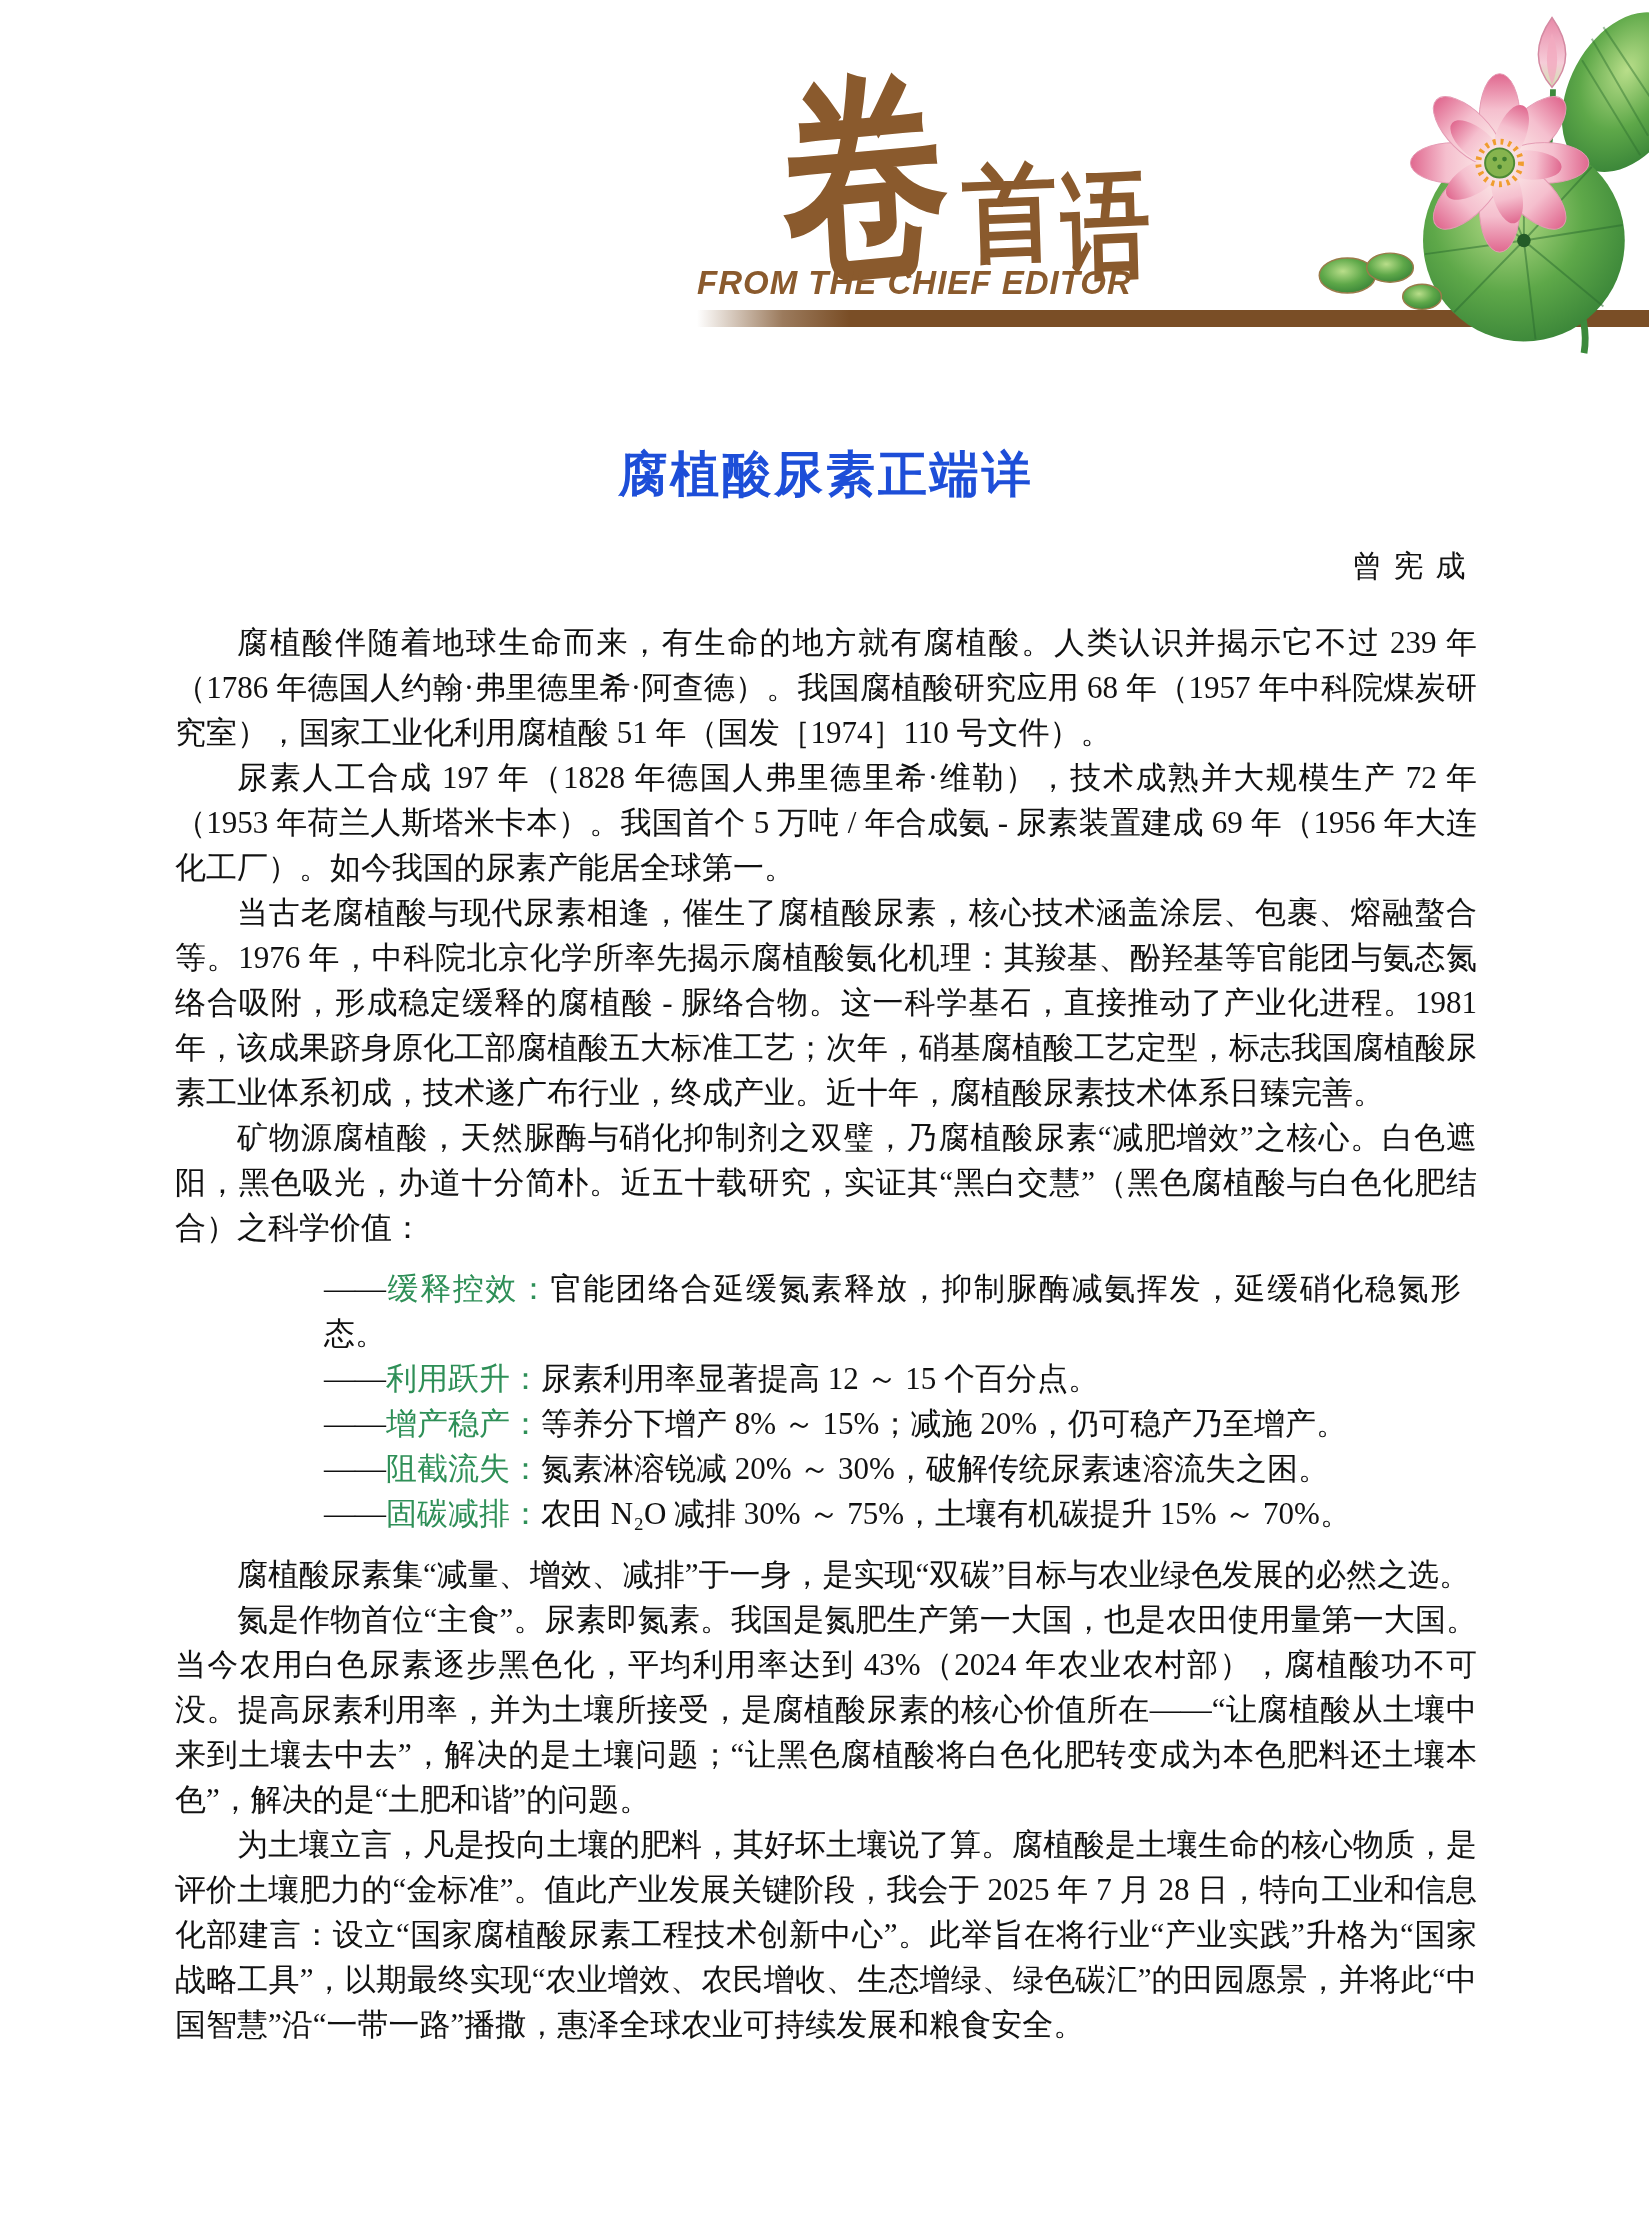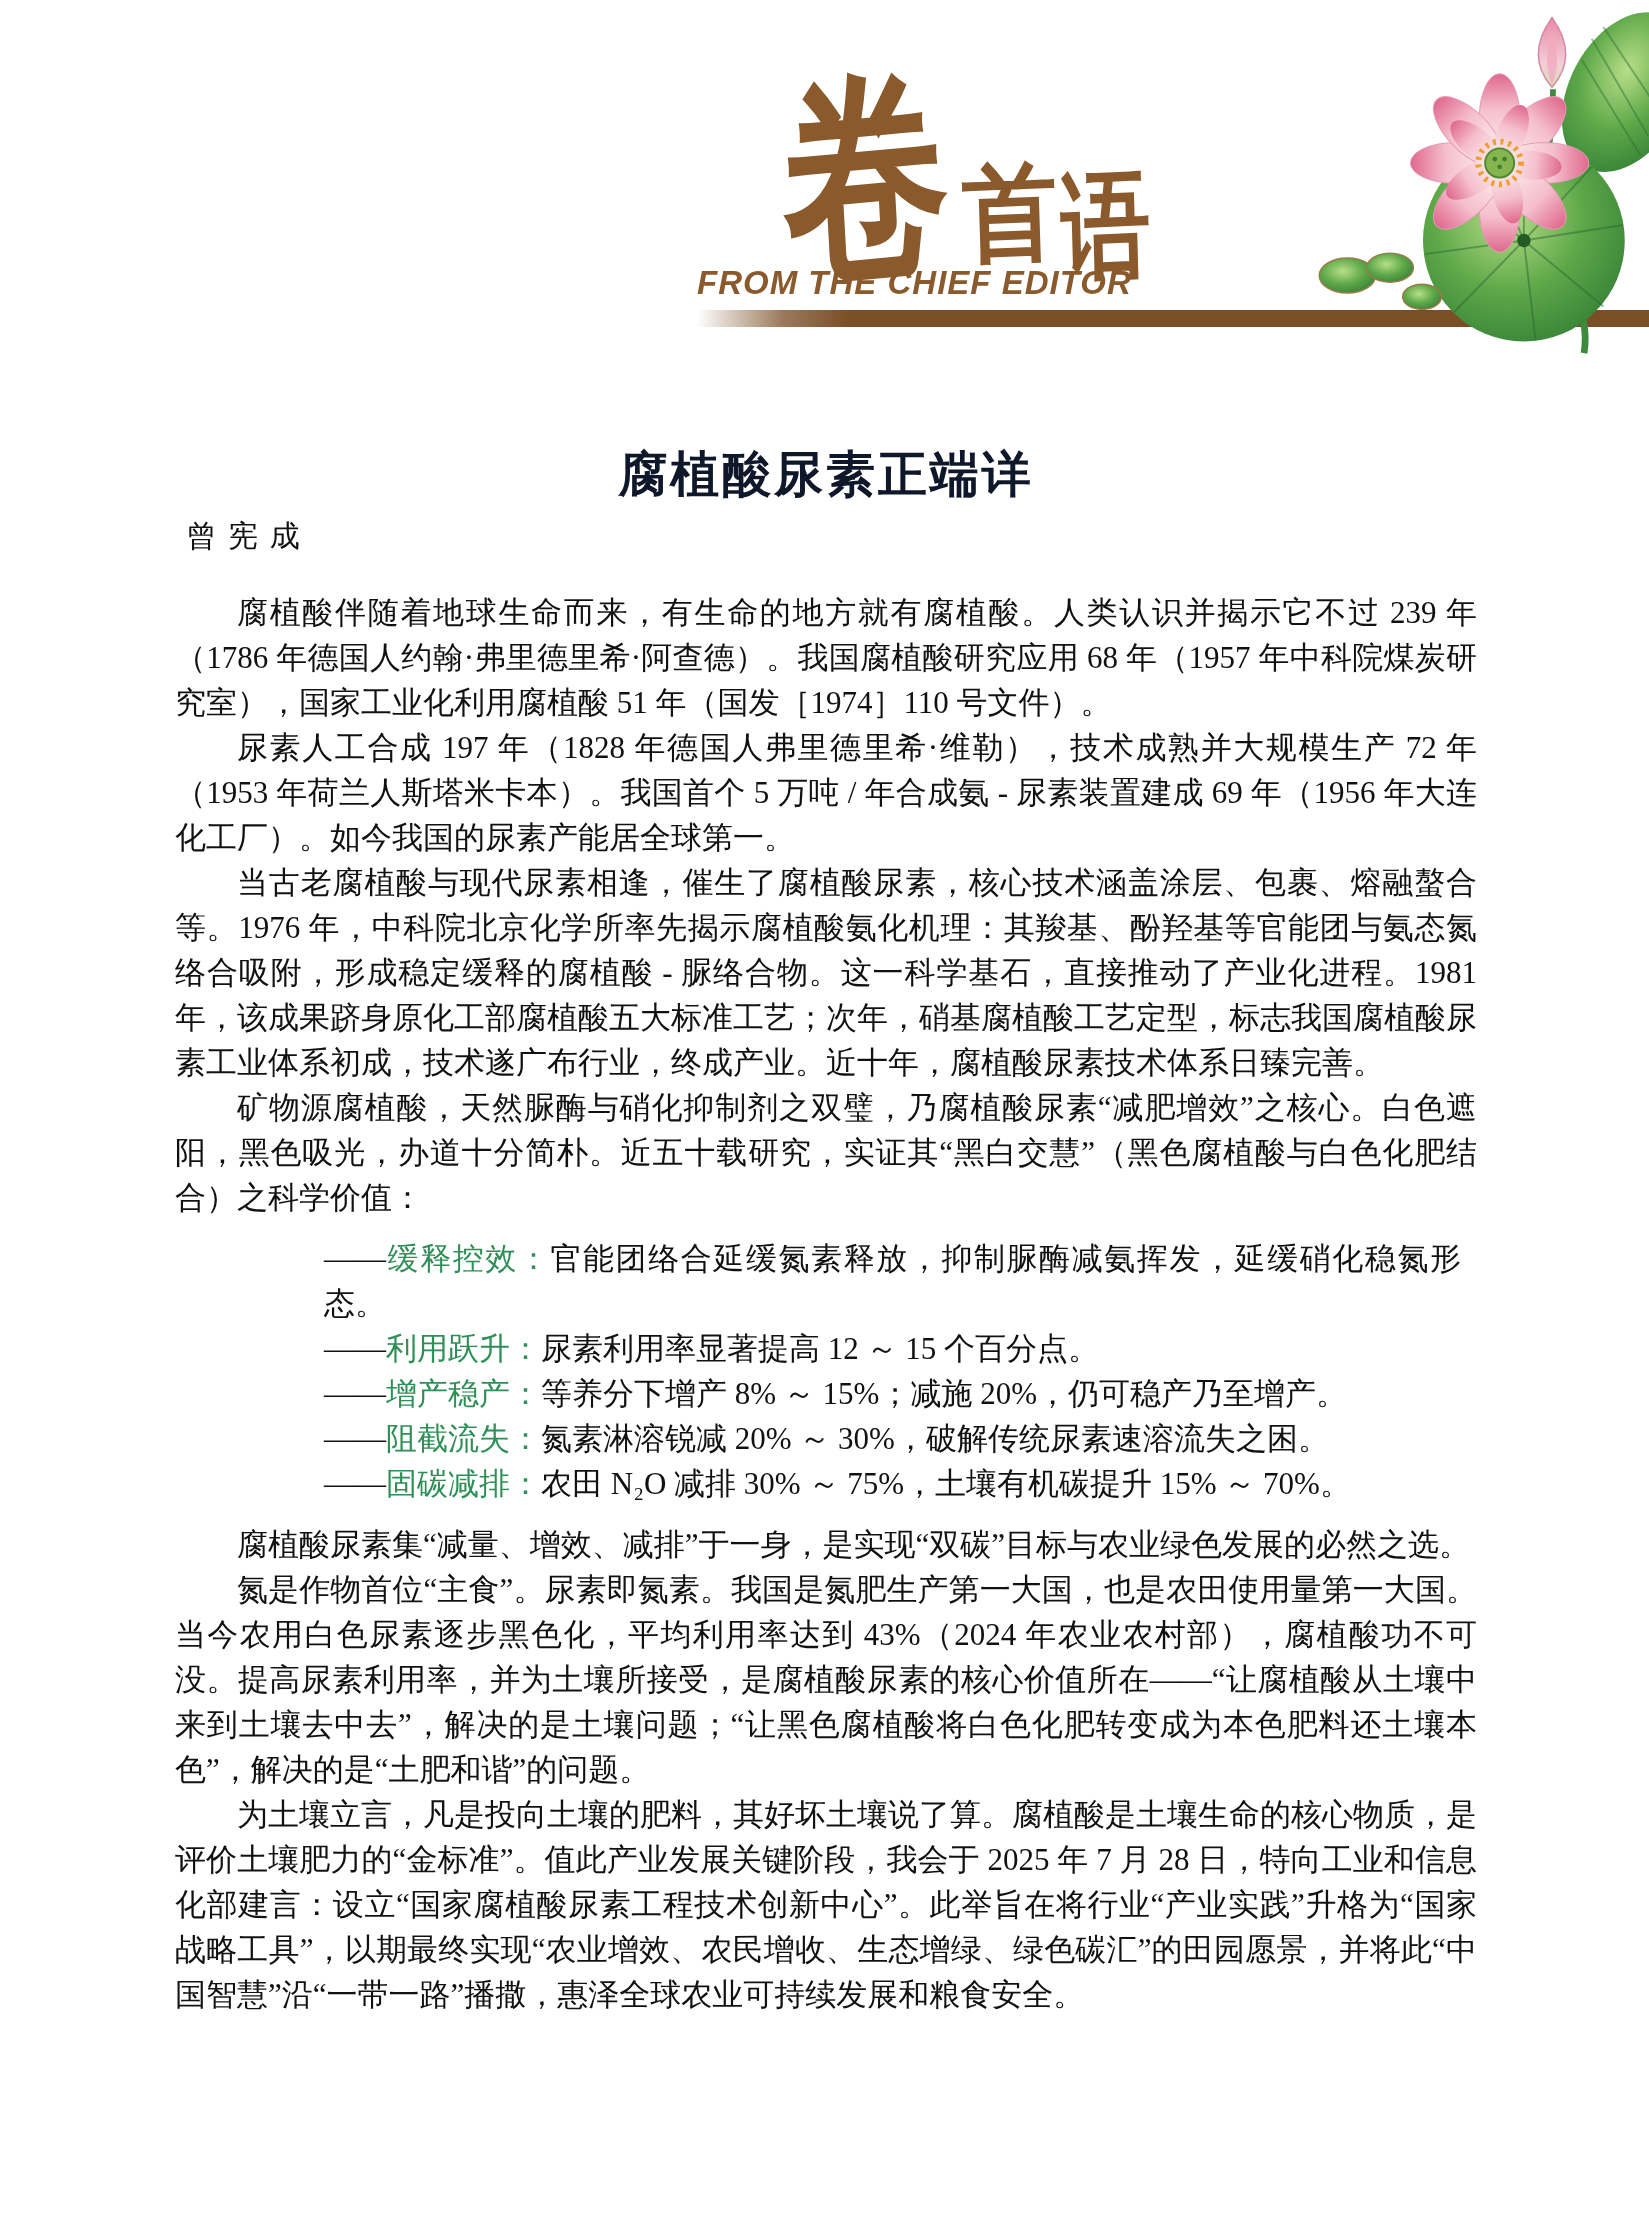--- a/index.html
+++ b/index.html
@@ -44,24 +44,24 @@
 
   
   .content {
     position: absolute; left: 175px; top: 446px; width: 1302px;
   }
   .title {
     margin: 0; text-align: center;
     font-family: "Liberation Sans", "DejaVu Sans", sans-serif;
     font-weight: bold; font-size: 49px; line-height: 56px;
     letter-spacing: 2.9px;
-    color: #0f172a;
+    color: #1d4ed8;
   }
   .author {
-    margin-top: 14px; text-align: left;
+    margin-top: 44px; text-align: right;
     font-size: 30px; line-height: 39px;
     letter-spacing: 11.6px; text-indent: 11.6px;
     color: #111111;
   }
   .body-text {
     margin-top: 35px;
     font-size: 31px; line-height: 45px;
     text-align: justify;
   }
   .body-text p { margin: 0; text-indent: 2em; }

